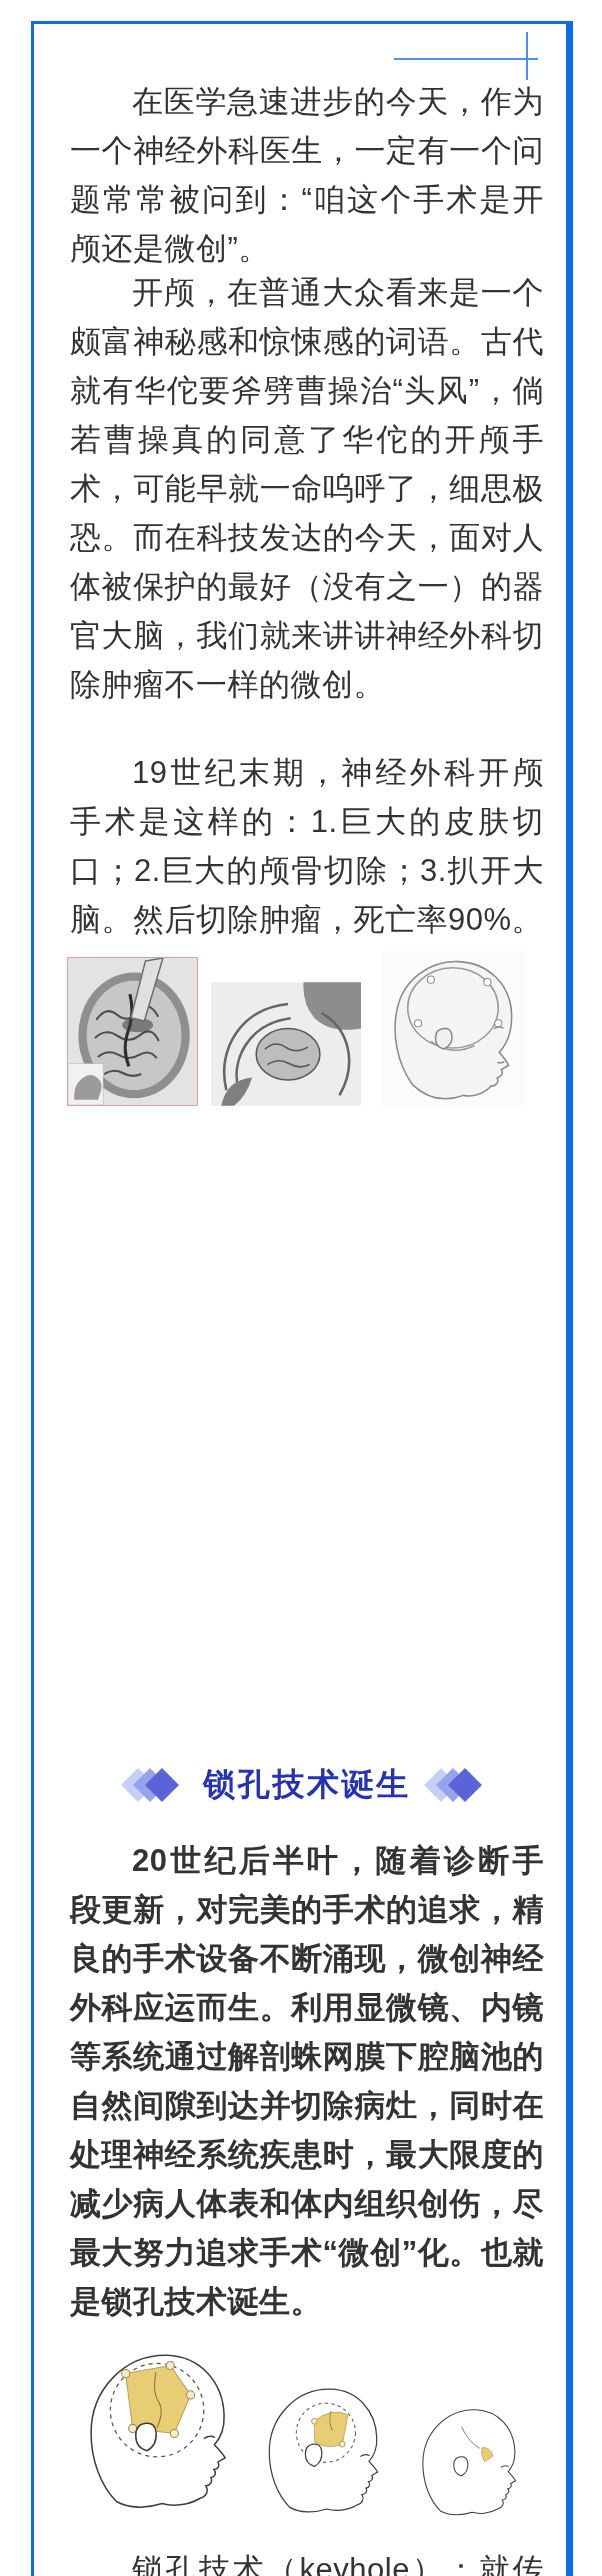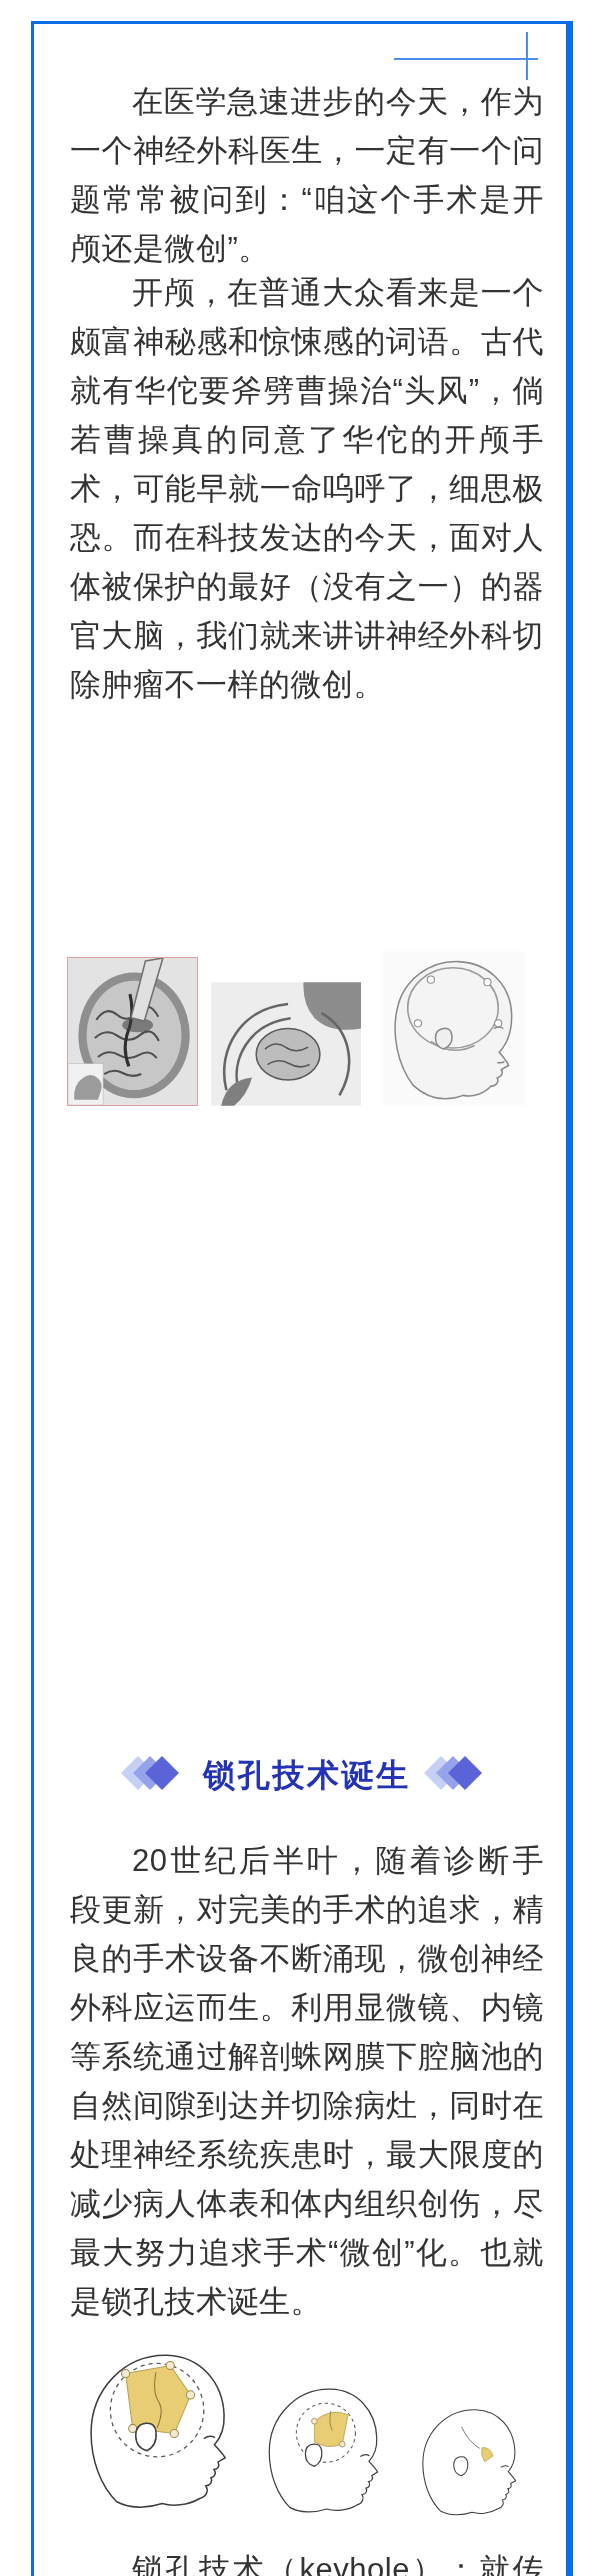--- a/index.html
+++ b/index.html
@@ -14,31 +14,31 @@
   
   .cross-h{position:absolute;left:394px;top:58px;width:144px;height:1.5px;background:#4b8df0;}
   .cross-v{position:absolute;left:526px;top:32px;width:1.5px;height:48px;background:#4b8df0;}
 
   .para{position:absolute;left:70px;width:474px;font-size:31px;line-height:49px;
         color:#333333;text-align:justify;letter-spacing:0.5px;text-indent:62px;margin:0;}
   .para .seg{color:#333333;}
   .para .seg-red{color:#b31f4a;font-weight:700;}
 
   .p1{top:77px;} .p2{top:268px;} .p3{top:748px;} .p4{top:1112px;}
-  .p5{top:1836px;} .p6{top:2545px;}
+  .p5{top:1836px;font-weight:bold;} .p6{top:2545px;}
 
   .fig{position:absolute;display:flex;align-items:flex-end;margin:0;padding:0;}
   .fig svg{display:block;}
   .fig1{left:67px;top:951px;height:155px;gap:13px;}
   .fig1 .sub1{border:1px solid #e0a0a0;}
   .fig1 .sub3{margin-left:7.7px;}
   .fig2{left:70px;top:2334px;height:198px;gap:15.5px;}
 
   .heading-row{position:absolute;left:70px;top:1754px;width:474px;height:62px;
-               display:flex;justify-content:center;gap:18.5px;}
+               display:flex;align-items:center;justify-content:center;gap:18.5px;}
   .heading-row h2{margin:0;font-size:32px;font-weight:700;color:#2433b6;letter-spacing:2.6px;}
   .dcluster{position:relative;width:59px;height:38px;flex:0 0 auto;}
   .dm{position:absolute;top:6.7px;width:24px;height:24px;transform:rotate(45deg);}
   .dm1{left:0;background:#c6cff5;}
   .dm2{left:12px;background:#97a2ec;}
   .dm3{left:24px;background:#5a63d8;}
 </style>
 </head>
 <body>
 
@@ -47,20 +47,21 @@
   <div class="frame-top"></div>
   <div class="frame-left"></div>
   <div class="frame-right"></div>
   <div class="cross-h"></div>
   <div class="cross-v"></div>
 
   <p class="para p1">在医学急速进步的今天，作为一个神经外科医生，一定有一个问题常常被问到：“咱这个手术是开颅还是微创”。</p>
 
   <p class="para p2">开颅，在普通大众看来是一个颇富神秘感和惊悚感的词语。古代就有华佗要斧劈曹操治“头风”，倘若曹操真的同意了华佗的开颅手术，可能早就一命呜呼了，细思极恐。而在科技发达的今天，面对人体被保护的最好（没有之一）的器官大脑，我们就来讲讲神经外科切除肿瘤不一样的微创。</p>
 
+  <p class="para p3">19世纪末期，神经外科开颅手术是这样的：1.巨大的皮肤切口；2.巨大的颅骨切除；3.扒开大脑。然后切除肿瘤，死亡率90%。</p>
 
   <figure class="fig fig1">
     <svg class="sub1" width="129" height="147" viewBox="0 0 250 285">
       <rect width="250" height="285" fill="#e3e3e3"></rect>
       <ellipse cx="128" cy="150" rx="108" ry="122" fill="#8f8f8f"></ellipse>
       <ellipse cx="128" cy="150" rx="92" ry="106" fill="#c7c7c7"></ellipse>
       <path d="M55,120 q18,-28 40,-10 t42,-6 t38,10" stroke="#4e4e4e" stroke-width="4" fill="none"></path>
       <path d="M52,155 q22,-20 44,-4 t44,-2 t36,12" stroke="#4e4e4e" stroke-width="4" fill="none"></path>
       <path d="M58,192 q20,-16 40,-4 t40,0 t34,6" stroke="#4e4e4e" stroke-width="4" fill="none"></path>
       <path d="M70,225 q18,-12 36,-2 t36,2" stroke="#4e4e4e" stroke-width="4" fill="none"></path>

